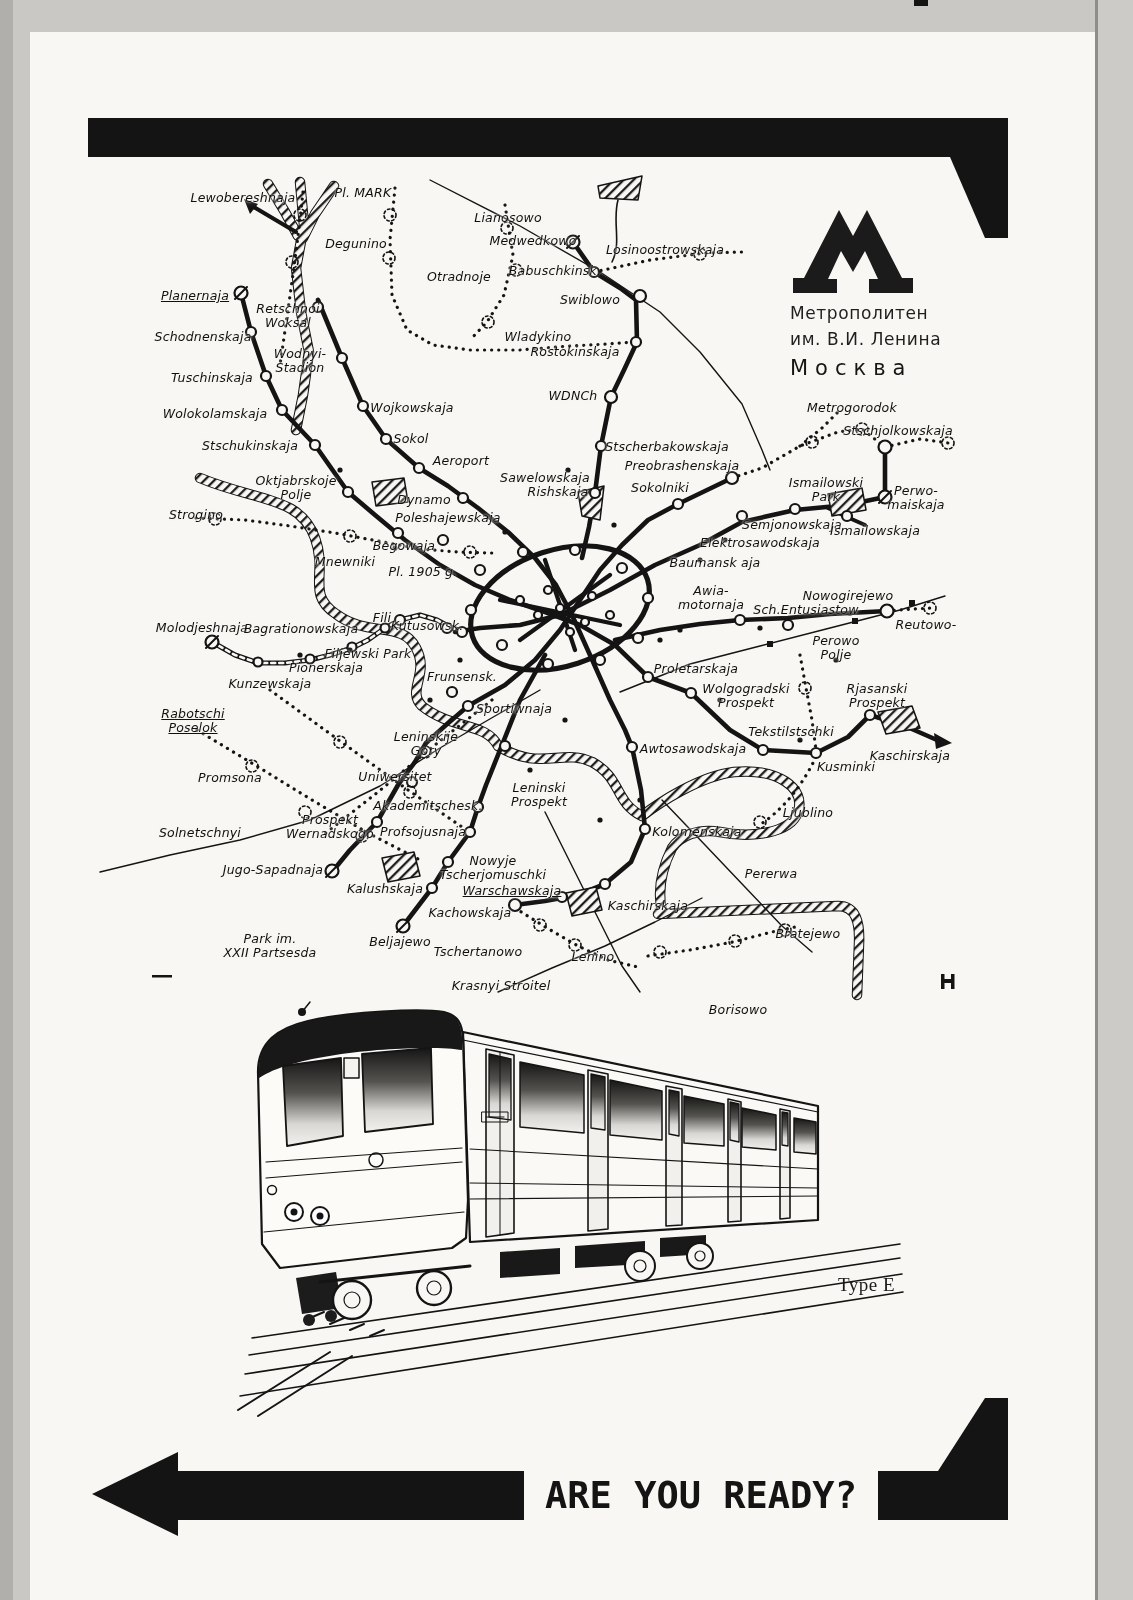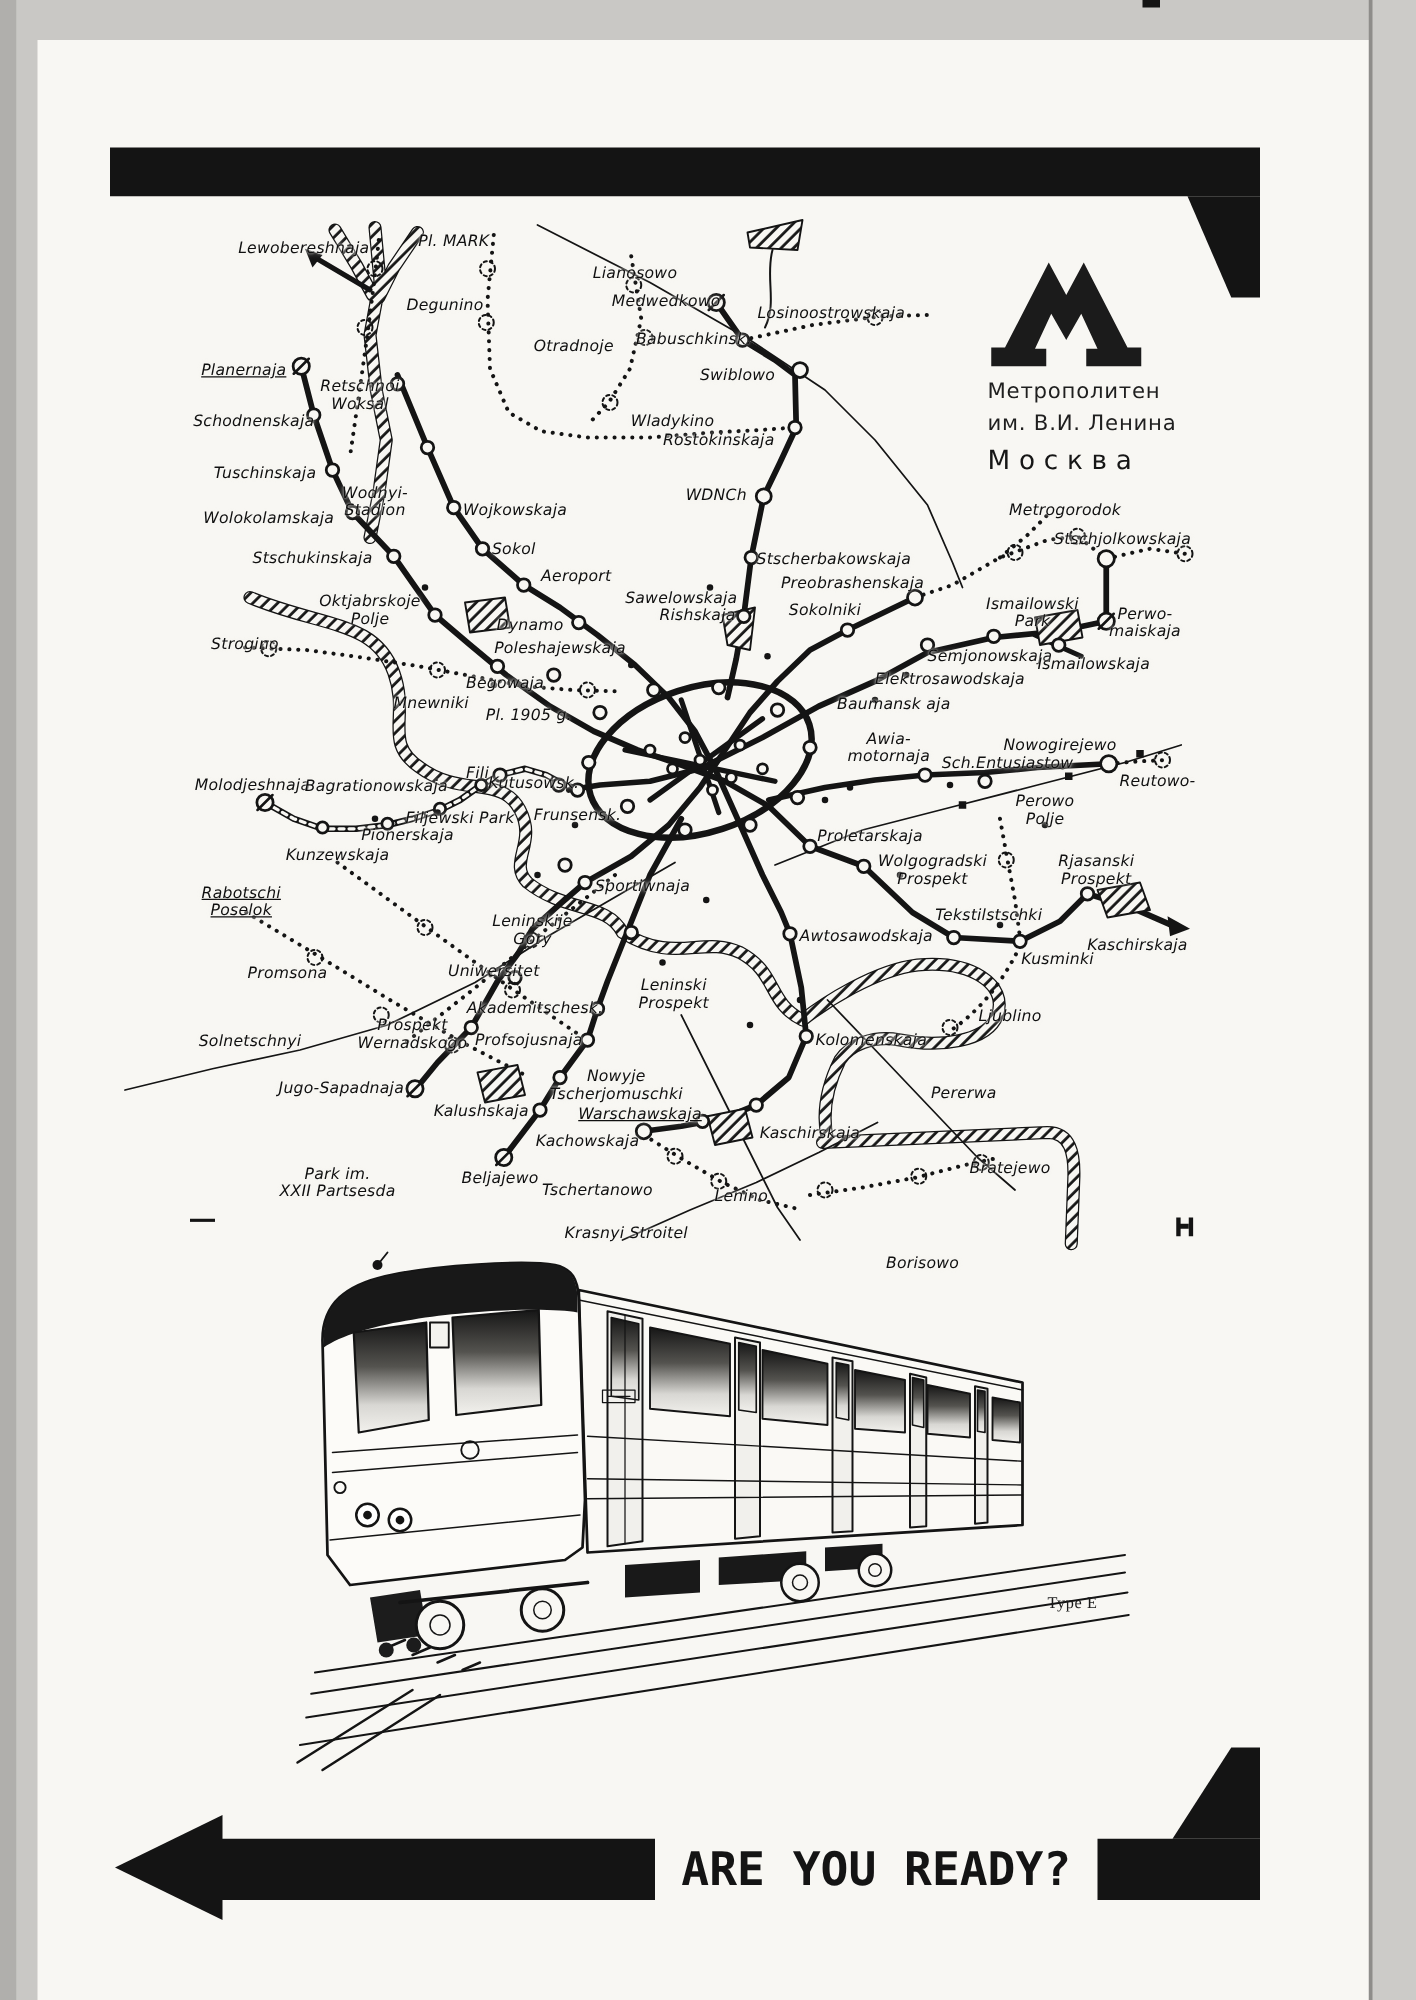--- a/index.html
+++ b/index.html
@@ -18,21 +18,21 @@
   .hdr { position:absolute; left:790px; top:300px; width:230px; color:#1f1f1f; }
   .hdr .h1, .hdr .h2 { font-size:17px; line-height:26px; letter-spacing:.6px; }
   .hdr .h3 { font-size:21px; letter-spacing:7px; margin-top:4px; color:#161616; }
   .banner-text {
     position:absolute; left:524px; top:1471px; width:354px; height:49px;
     font-family:"DejaVu Sans Mono", monospace; font-weight:bold; font-size:37px;
     line-height:50px; text-align:center; color:#141414; white-space:nowrap;
   }
   .type-label {
     position:absolute; left:838px; top:1274px; font-family:"Liberation Serif", serif;
-    font-size:13px; color:#1a1a1a; letter-spacing:.5px;
+    font-size:19px; color:#1a1a1a; letter-spacing:.5px;
   }
   .sr { position:absolute; left:850px; top:240px; opacity:0; pointer-events:none; }
 </style>
 </head>
 <body>
 
 <div class="page">
 
 <svg class="art" viewBox="0 0 1133 1600" xmlns="http://www.w3.org/2000/svg">
   <defs>
@@ -349,21 +349,21 @@
       <div class="st" style="left: 356px; top: 244px;">Degunino</div>
       <div class="st" style="left: 533px; top: 241px;">Medwedkowo</div>
       <div class="st" style="left: 665px; top: 250px;">Losinoostrowskaja</div>
       <div class="st" style="left: 459px; top: 277px;">Otradnoje</div>
       <div class="st" style="left: 555px; top: 271px;">Babuschkinsk.</div>
       <div class="st" style="left: 590px; top: 300px;">Swiblowo</div>
       <div class="st" style="left: 195px; top: 296px; text-decoration: underline;">Planernaja</div>
       <div class="st" style="left: 288px; top: 316px;">Retschnoi
 Woksal</div>
       <div class="st" style="left: 203px; top: 337px;">Schodnenskaja</div>
-      <div class="st" style="left: 300px; top: 361px; margin-top: 40px;">Wodnyi-
+      <div class="st" style="left: 300px; top: 361px;">Wodnyi-
 Stadion</div>
       <div class="st" style="left: 538px; top: 337px;">Wladykino</div>
       <div class="st" style="left: 575px; top: 352px;">Rostokinskaja</div>
       <div class="st" style="left: 212px; top: 378px;">Tuschinskaja</div>
       <div class="st" style="left: 573px; top: 396px;">WDNCh</div>
       <div class="st" style="left: 852px; top: 408px;">Metrogorodok</div>
       <div class="st" style="left: 215px; top: 414px;">Wolokolamskaja</div>
       <div class="st" style="left: 898px; top: 431px;">Stschjolkowskaja</div>
       <div class="st" style="left: 250px; top: 446px;">Stschukinskaja</div>
       <div class="st" style="left: 412px; top: 408px;">Wojkowskaja</div>
@@ -397,21 +397,21 @@
       <div class="st" style="left: 926px; top: 625px;">Reutowo-</div>
       <div class="st" style="left: 836px; top: 648px;">Perowo
 Polje</div>
       <div class="st" style="left: 202px; top: 628px;">Molodjeshnaja</div>
       <div class="st" style="left: 301px; top: 629px;">Bagrationowskaja</div>
       <div class="st" style="left: 382px; top: 618px;">Fili</div>
       <div class="st" style="left: 427px; top: 626px;">Kutusowsk.</div>
       <div class="st" style="left: 368px; top: 654px;">Filjewski Park</div>
       <div class="st" style="left: 326px; top: 668px;">Pionerskaja</div>
       <div class="st" style="left: 270px; top: 684px;">Kunzewskaja</div>
-      <div class="st" style="left: 462px; top: 652px;">Frunsensk.</div>
+      <div class="st" style="left: 462px; top: 677px;">Frunsensk.</div>
       <div class="st" style="left: 696px; top: 669px;">Proletarskaja</div>
       <div class="st" style="left: 746px; top: 696px;">Wolgogradski
 Prospekt</div>
       <div class="st" style="left: 877px; top: 696px;">Rjasanski
 Prospekt</div>
       <div class="st" style="left: 193px; top: 721px; text-decoration: underline;">Rabotschi
 Poselok</div>
       <div class="st" style="left: 514px; top: 709px;">Sportiwnaja</div>
       <div class="st" style="left: 426px; top: 744px;">Leninskije
 Gory</div>

